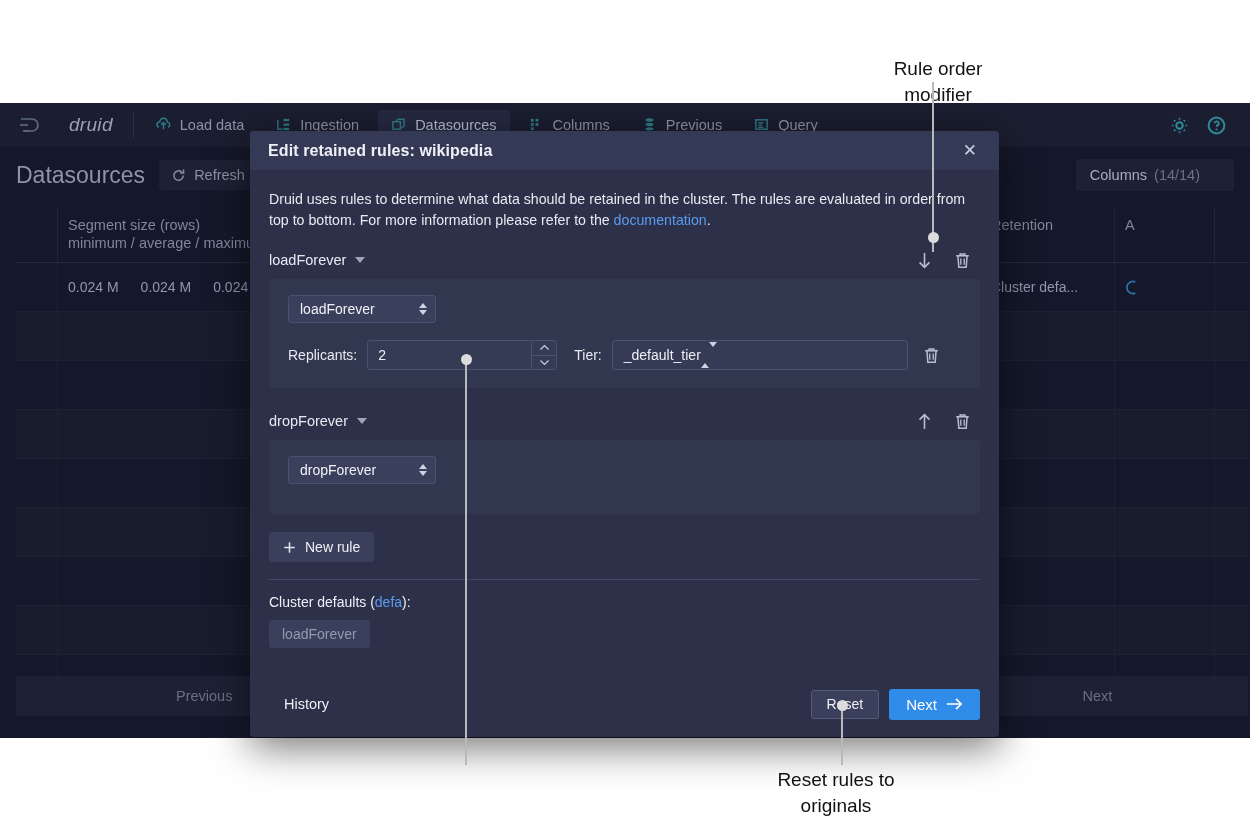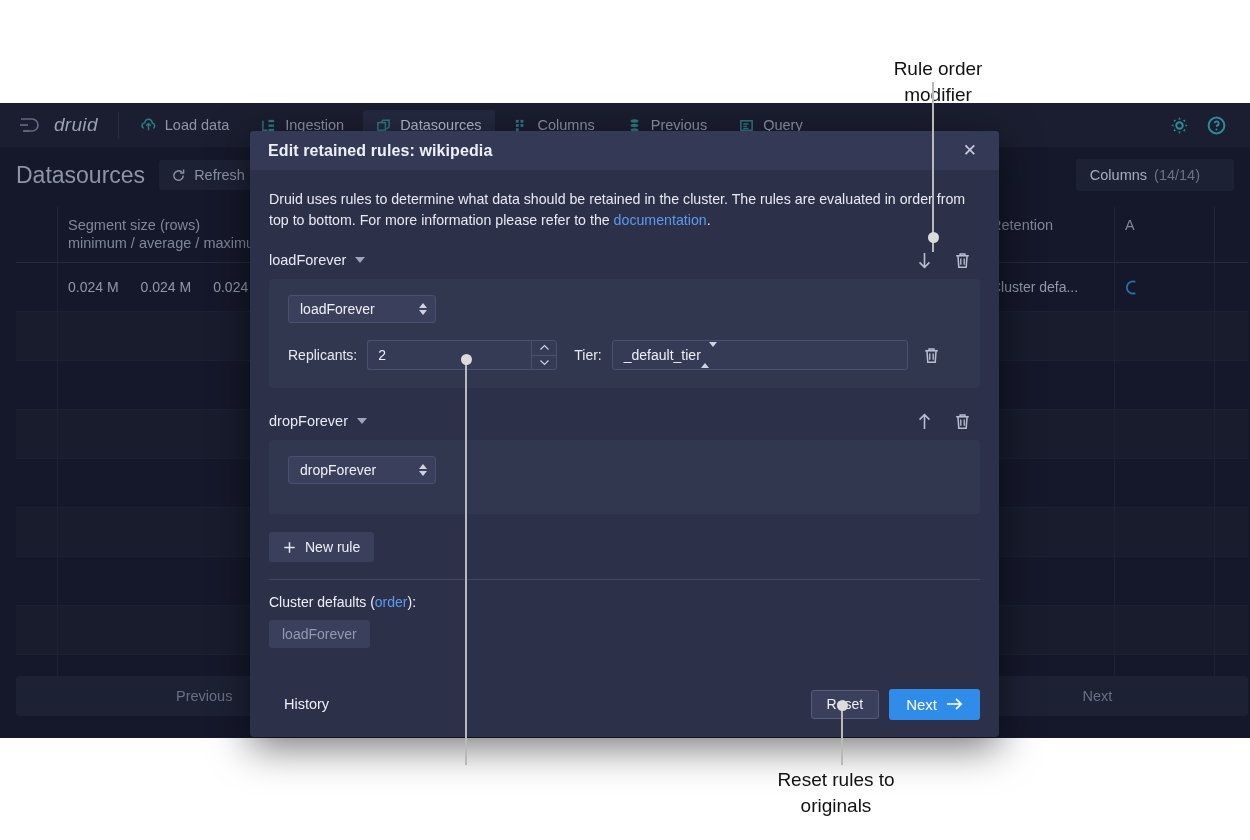--- a/index.html
+++ b/index.html
@@ -41,31 +41,31 @@
     background: #15182a;
     overflow: hidden;
   }
   .navbar {
     position: absolute; left:0; top:0; width:1250px; height:44px;
     background: #1b1e30;
     display: flex; align-items: center;
     padding: 0 18px;
   }
   .brand {
-    display:flex; align-items:center; gap:10px;
+    display:flex; align-items:center; gap:25px;
     color:#9aa1b4; font-size:19px; font-style: italic;
     font-family: "Liberation Sans", sans-serif;
     padding-right: 20px;
     letter-spacing: .3px;
   }
   .brand .logo { width:26px; height:20px; }
   .nav-div { width:1px; height:26px; background:#2b2f45; }
   .nav-items { display:flex; align-items:center; margin-left:6px; }
   .nav-item {
-    display:flex; align-items:center; gap:9px;
+    display:flex; gap:9px;
     padding: 7px 13px;
     margin: 0 3px;
     border-radius: 3px;
     color:#8e93a6; font-size:14.5px;
     white-space: nowrap;
   }
   .nav-item.active { background:#252941; color:#b9bdcc; }
   .nav-ico { width:15px; height:15px; display:block; }
   .nav-right {
     margin-left:auto; display:flex; align-items:center; gap:18px;
@@ -555,21 +555,21 @@
       <div class="newrule">
         <svg width="13" height="13" viewBox="0 0 14 14">
           <path d="M7 1.4 V12.6 M1.4 7 H12.6" stroke="#e6e8f0" stroke-width="1.6"></path>
         </svg>
         <span>New rule</span>
       </div>
 
       <div class="divider"></div>
 
       <div class="cluster-lbl">
-        <span>Cluster defaults (</span><a href="#">order</a><span>):</span>
+        <span>Cluster defaults (</span><a href="#">defa</a><span>):</span>
       </div>
 
       <div class="chip">loadForever</div>
     </div>
 
     <div class="dlg-foot">
       <div class="history">History</div>
       <div class="foot-right">
         <div class="btn-reset">Reset</div>
         <div class="btn-next">

